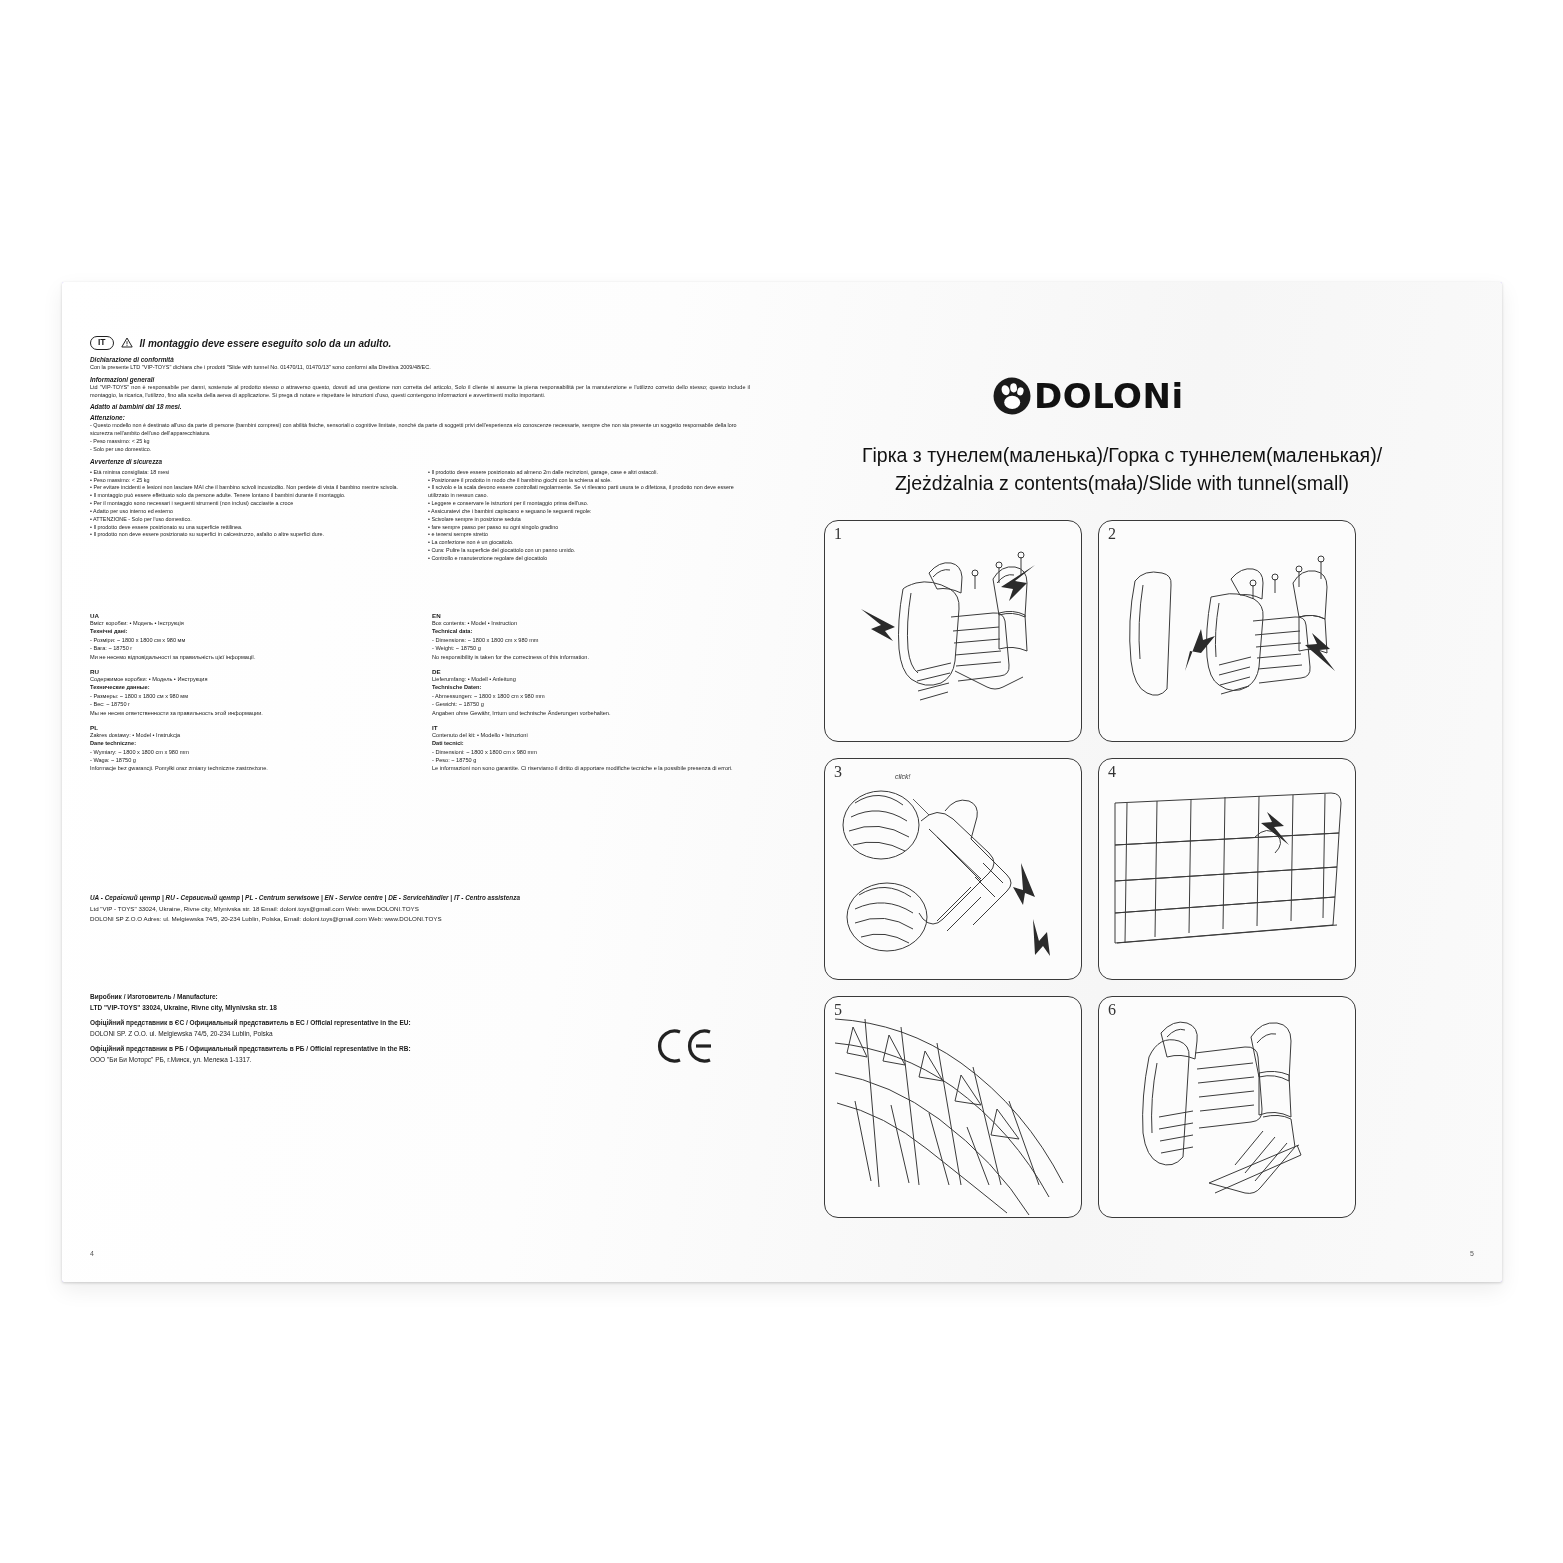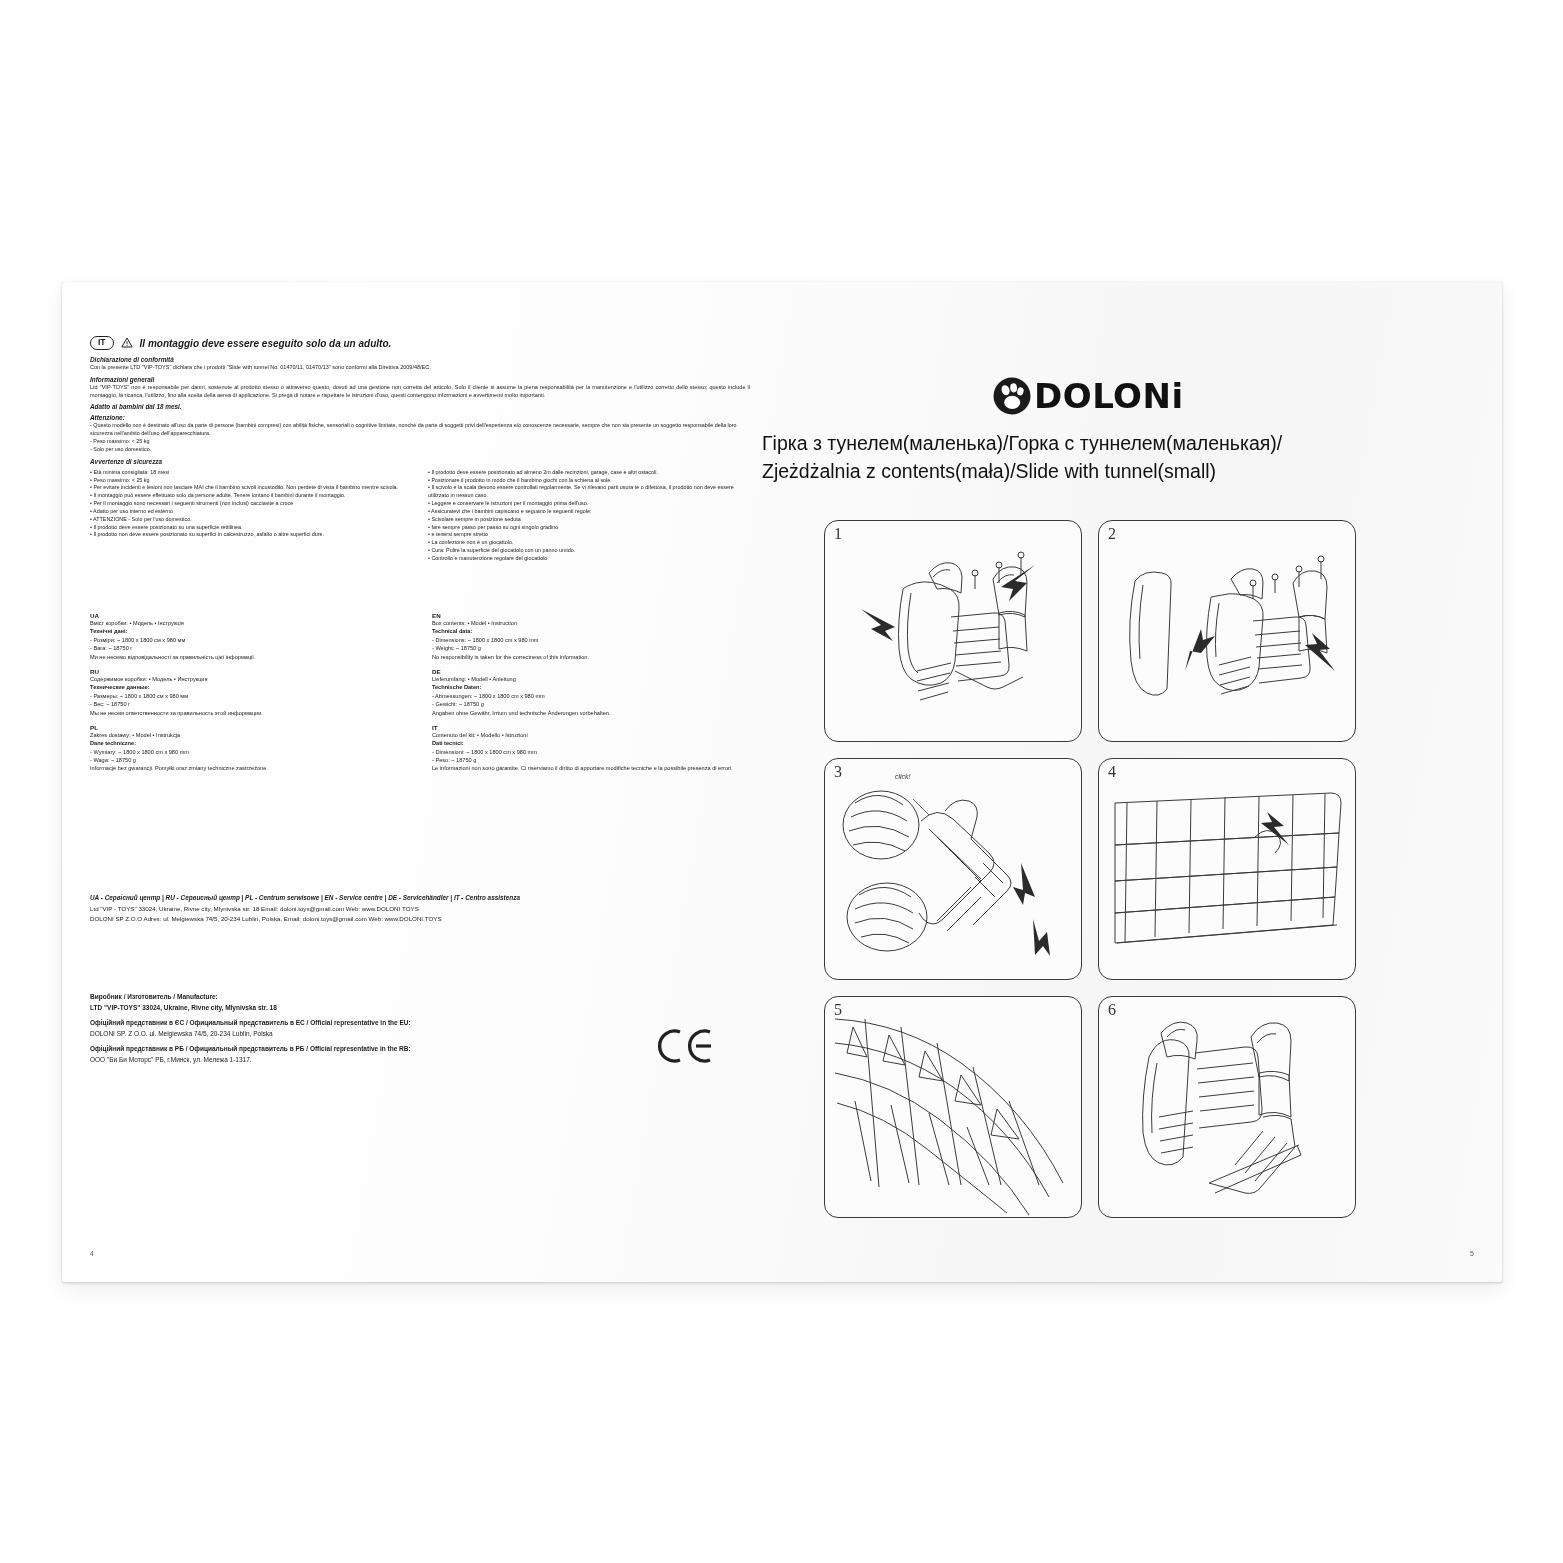--- a/index.html
+++ b/index.html
@@ -58,21 +58,21 @@
   .manu div{font-size:6.5px;line-height:1.62;}
   .manu .b{font-weight:bold;}
   .ce{position:absolute;left:594px;top:744px;}
 
   
   .brand{position:absolute;left:930px;top:94px;display:flex;align-items:flex-start;}
   .brand-text{
     font-size:34px;font-weight:bold;letter-spacing:.5px;color:#111;
     font-family:"DejaVu Sans", sans-serif;
   }
-  .title{position:absolute;left:700px;top:148px;width:720px;text-align:left;}
+  .title{position:absolute;left:700px;top:160px;width:720px;text-align:center;}
   .title div{font-size:19.5px;line-height:1.42;color:#111;}
 
   .steps{position:absolute;left:762px;top:238px;width:650px;}
   .row{display:flex;gap:16px;margin-bottom:16px;}
   .cell{
     width:256px;height:220px;
     border:1.2px solid #3a3a3a;border-radius:14px;
     position:relative;background:#fcfcfc;overflow:hidden;
   }
   .cell .num{

